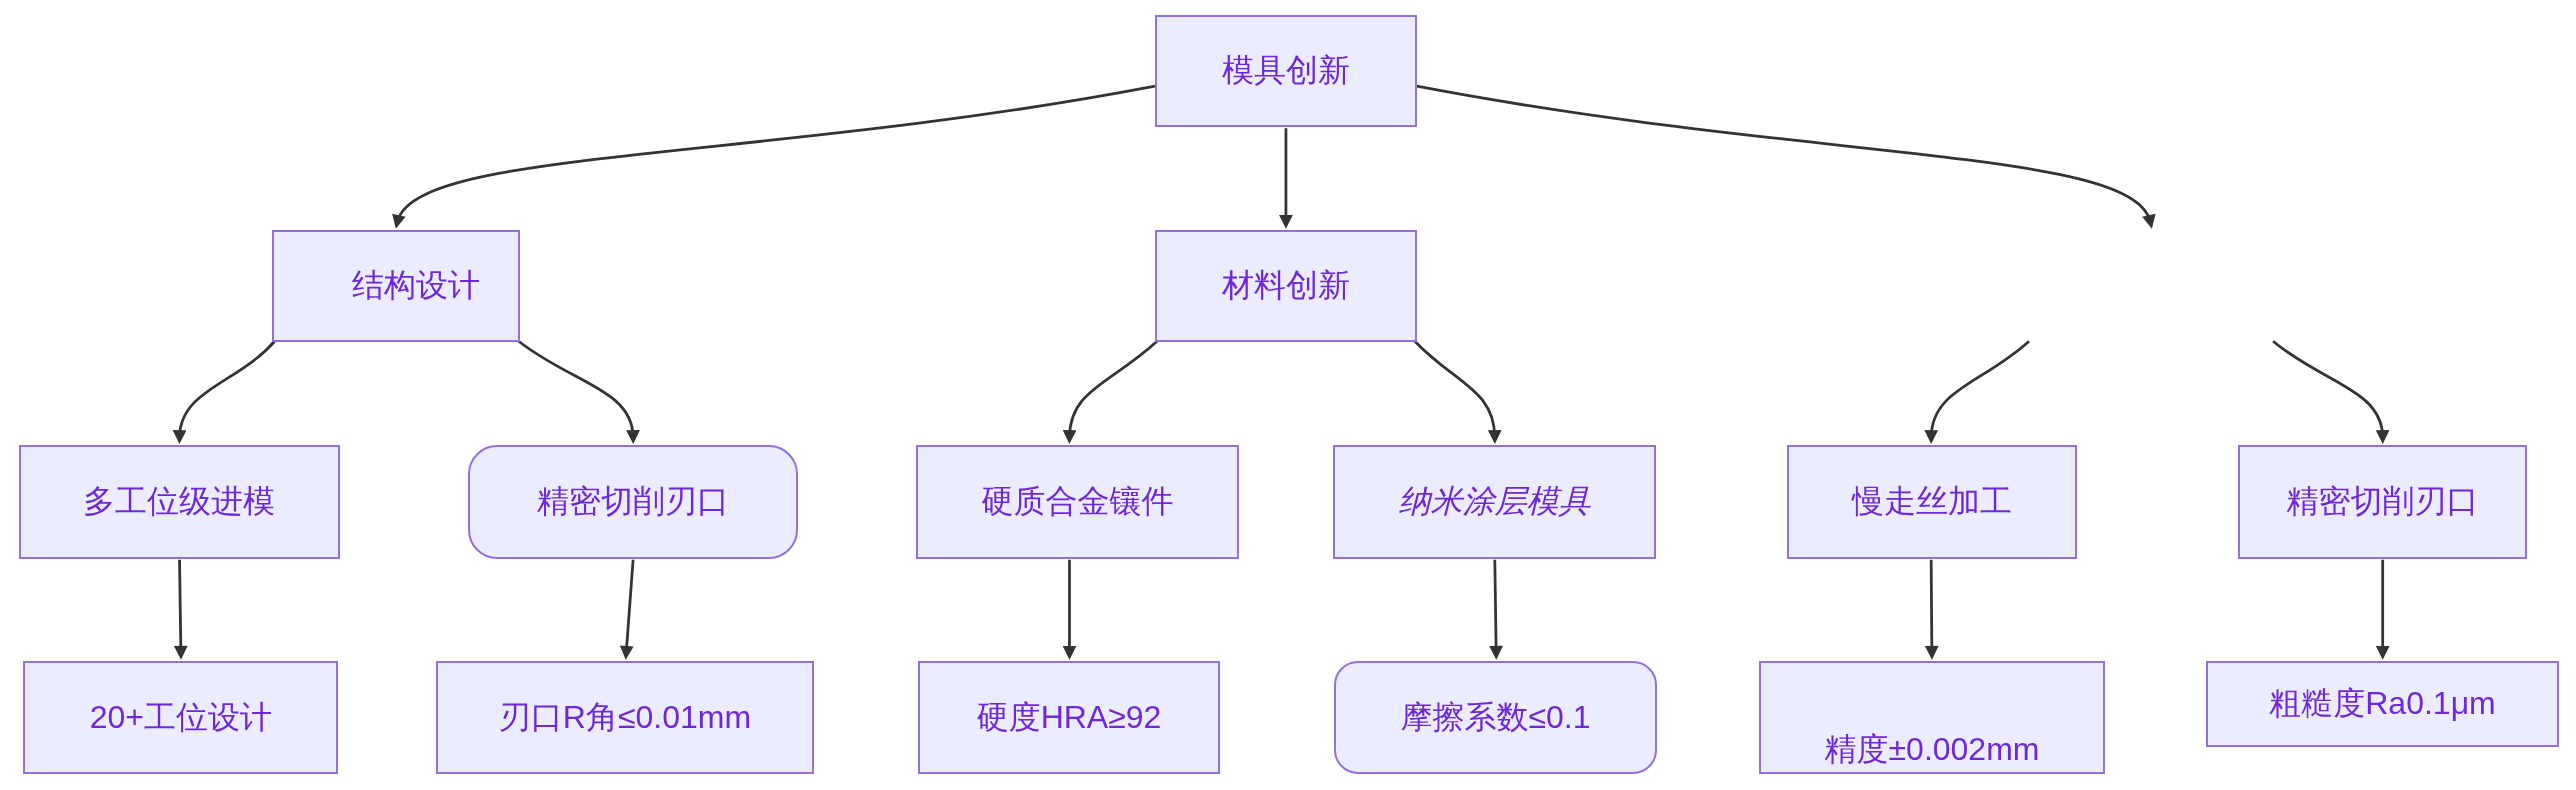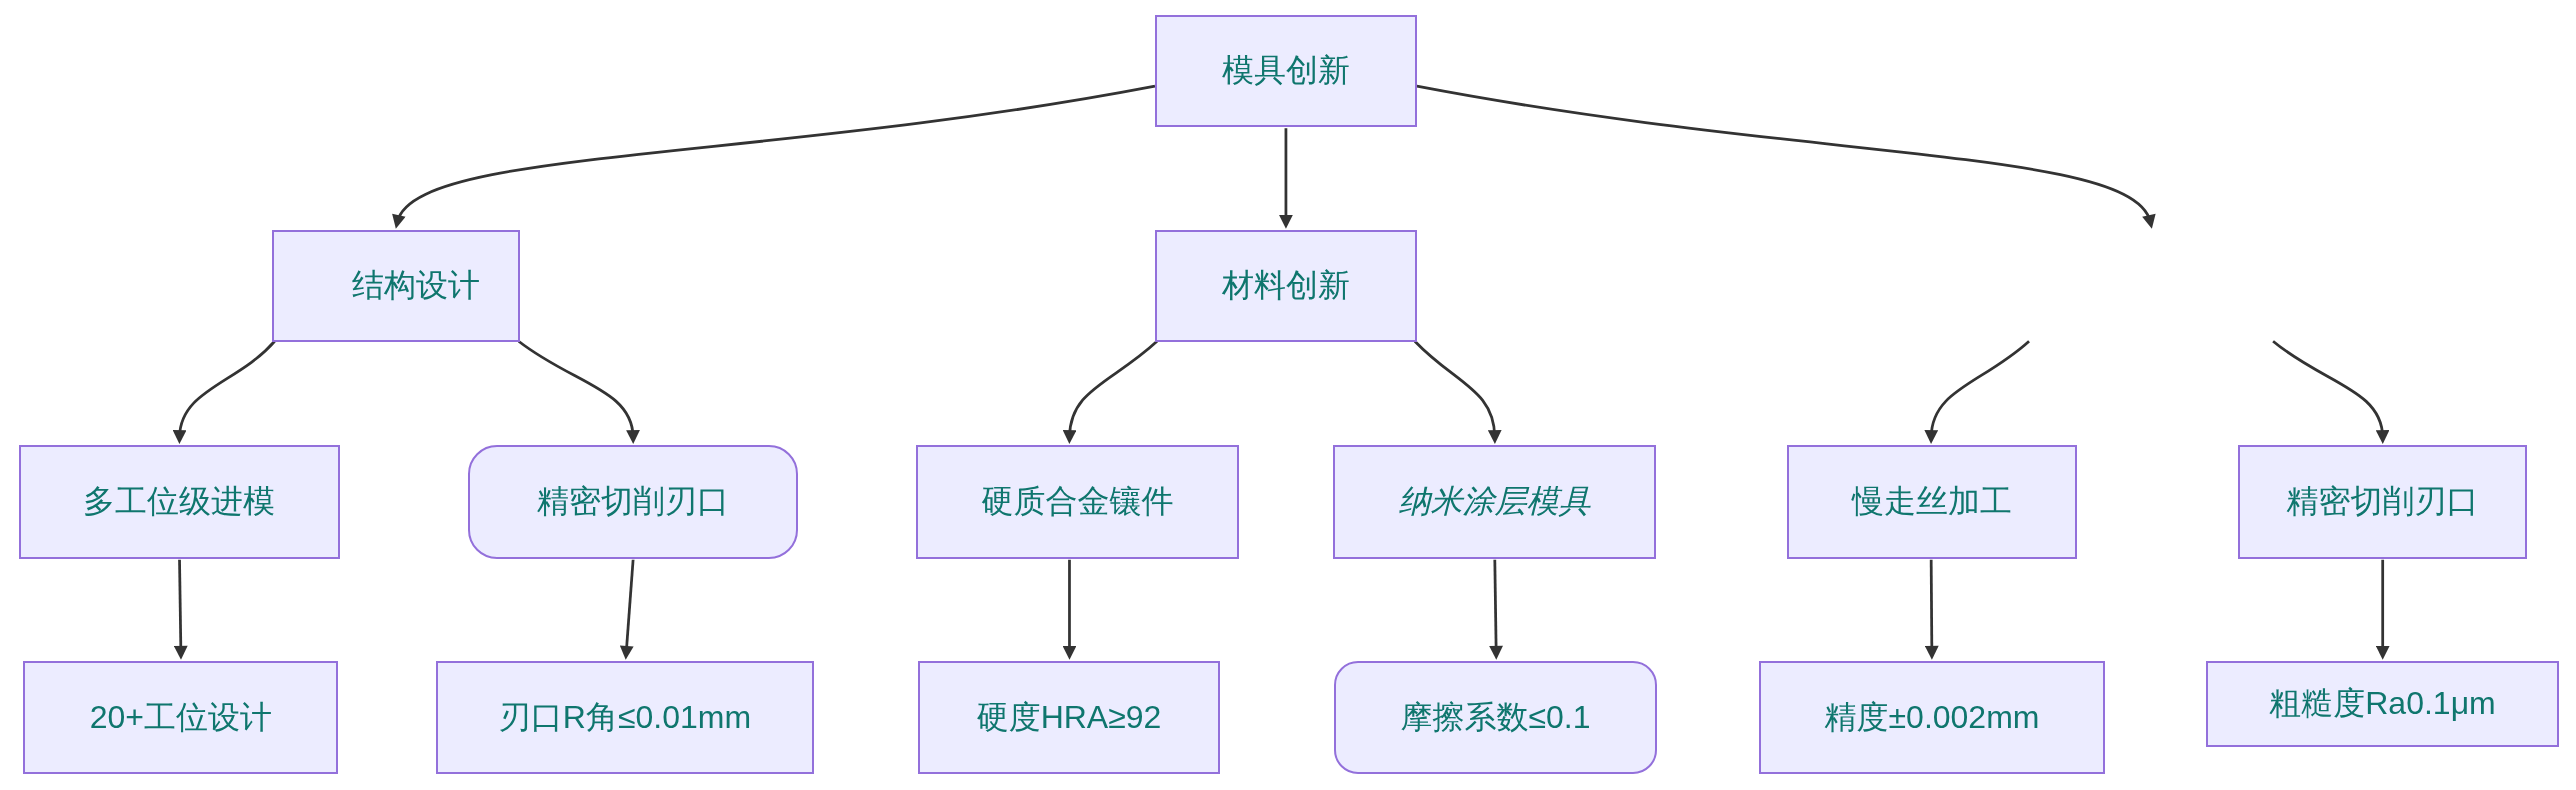--- a/index.html
+++ b/index.html
@@ -25,21 +25,21 @@
   .edge {
     fill: none;
     stroke: #333333;
     stroke-width: 4px;
   }
   .node {
     position: absolute;
     box-sizing: border-box;
     background: #ECECFF;
     border: 2.8px solid #9370DB;
-    color: #0f766e;
+    color: #6d28d9;
     font-size: 32px;
     display: flex;
     align-items: center;
     justify-content: center;
     text-align: center;
     white-space: nowrap;
   }
 </style>
 </head>
 <body>
@@ -107,21 +107,21 @@
   </div>
   <div class="node" style="left:436px; top:661px; width:378px; height:113px;">
     <span>刃口R角≤0.01mm</span>
   </div>
   <div class="node" style="left:918px; top:661px; width:302px; height:113px;">
     <span>硬度HRA≥92</span>
   </div>
   <div class="node" style="left:1334px; top:661px; width:323px; height:113px;border-radius:24px;">
     <span>摩擦系数≤0.1</span>
   </div>
-  <div class="node" style="left:1759px; top:661px; width:346px; height:113px;">
+  <div class="node" style="left:1759px; top:661px; width:346px; height:113px;align-items:flex-end;">
     <span>精度±0.002mm</span>
   </div>
   <div class="node" style="left:2206px; top:661px; width:353px; height:86px;">
     <span>粗糙度Ra0.1μm</span>
   </div>
 
 </div>
 
 
 </body></html>

